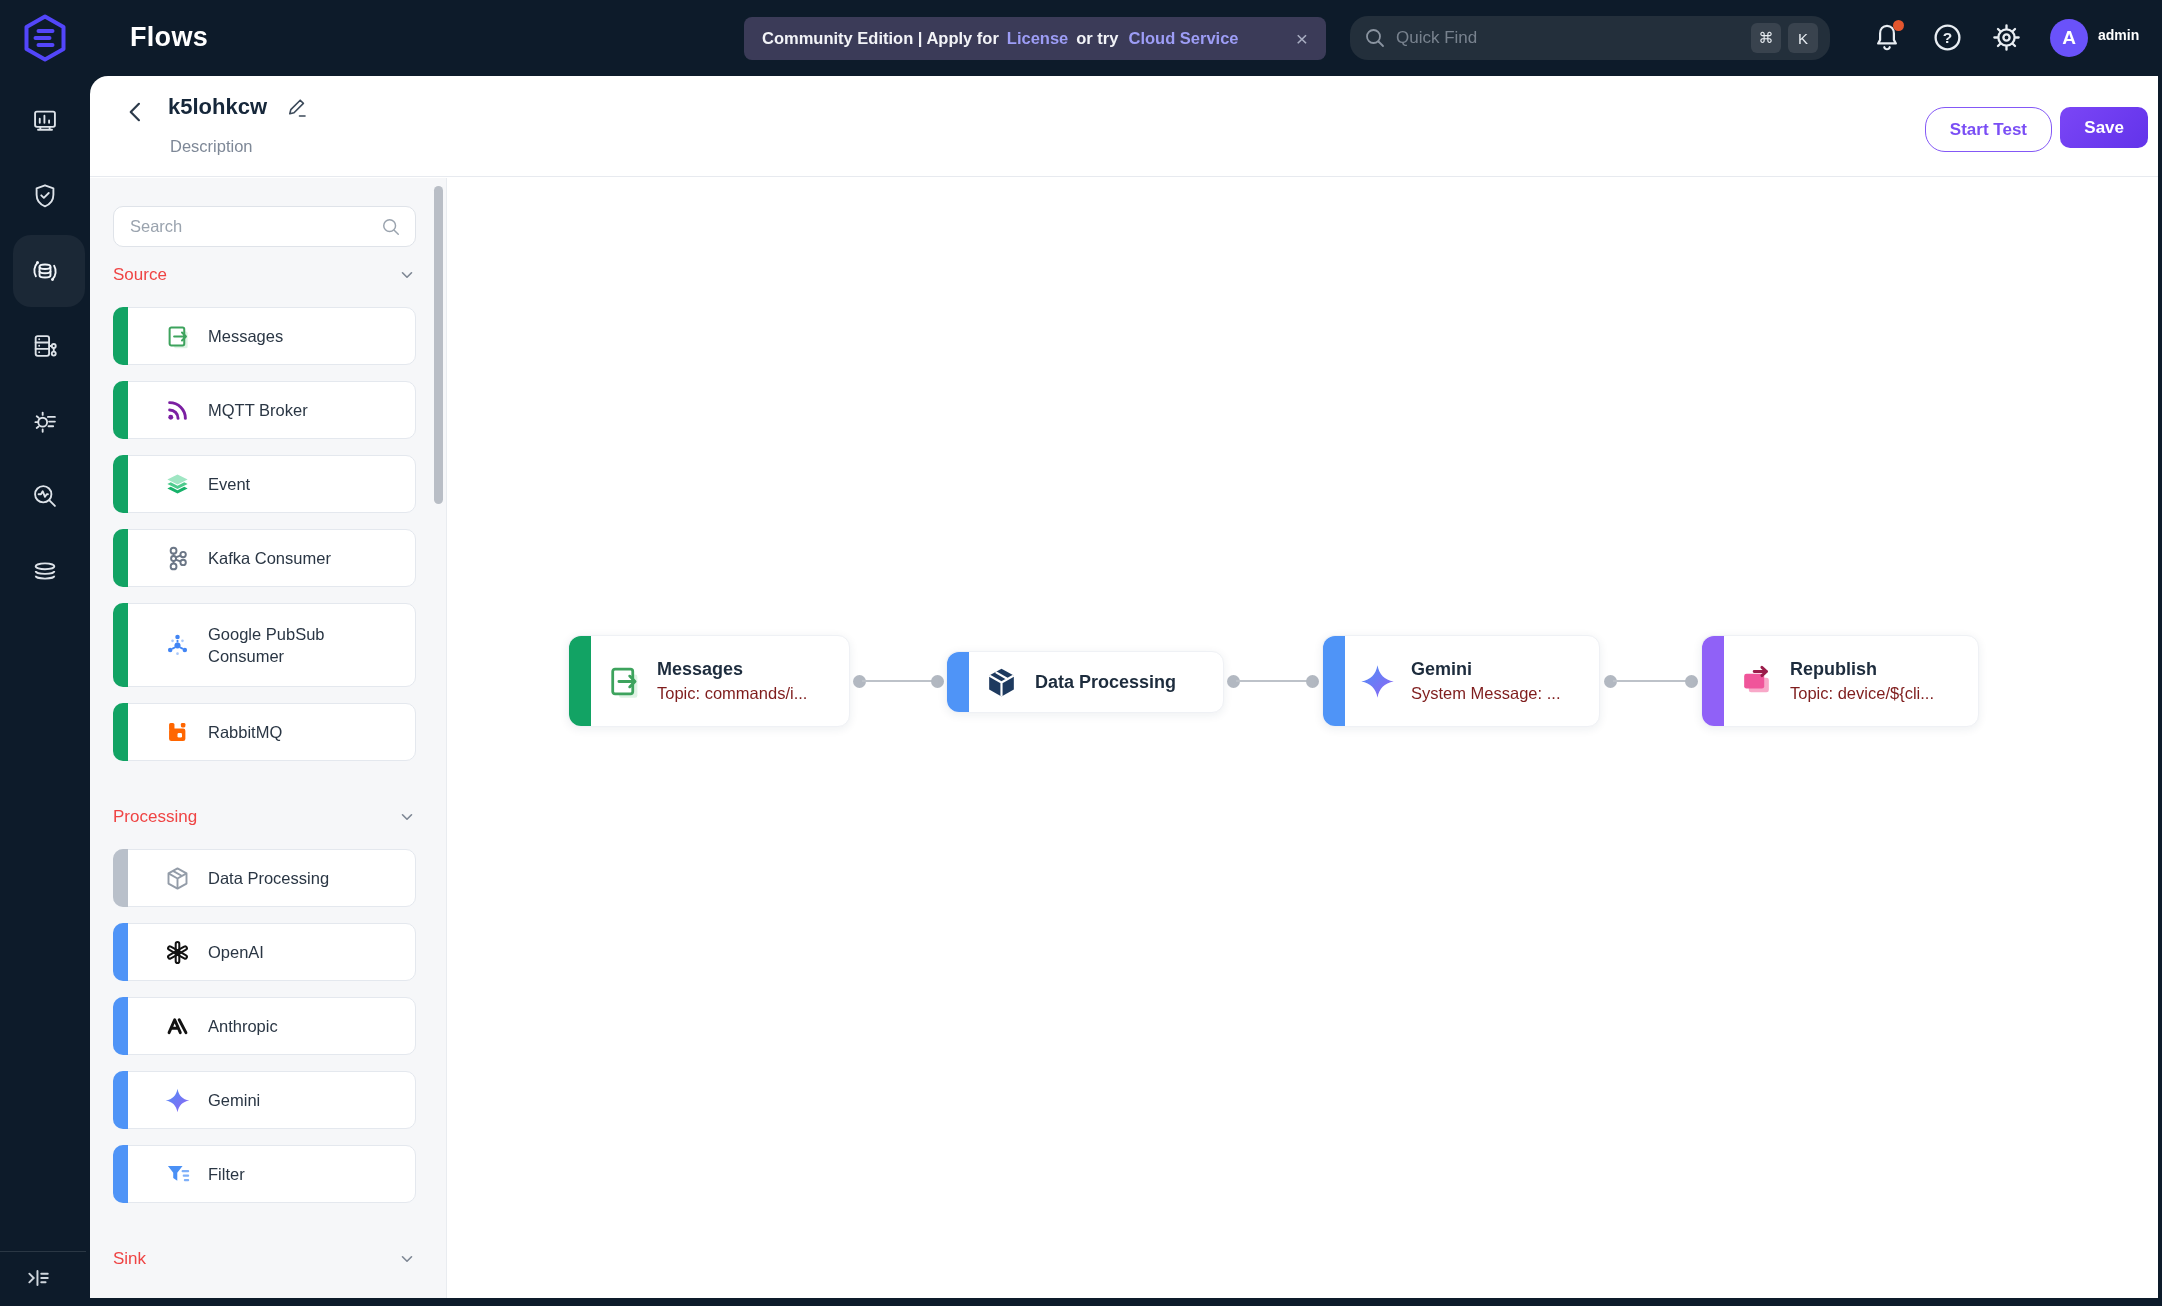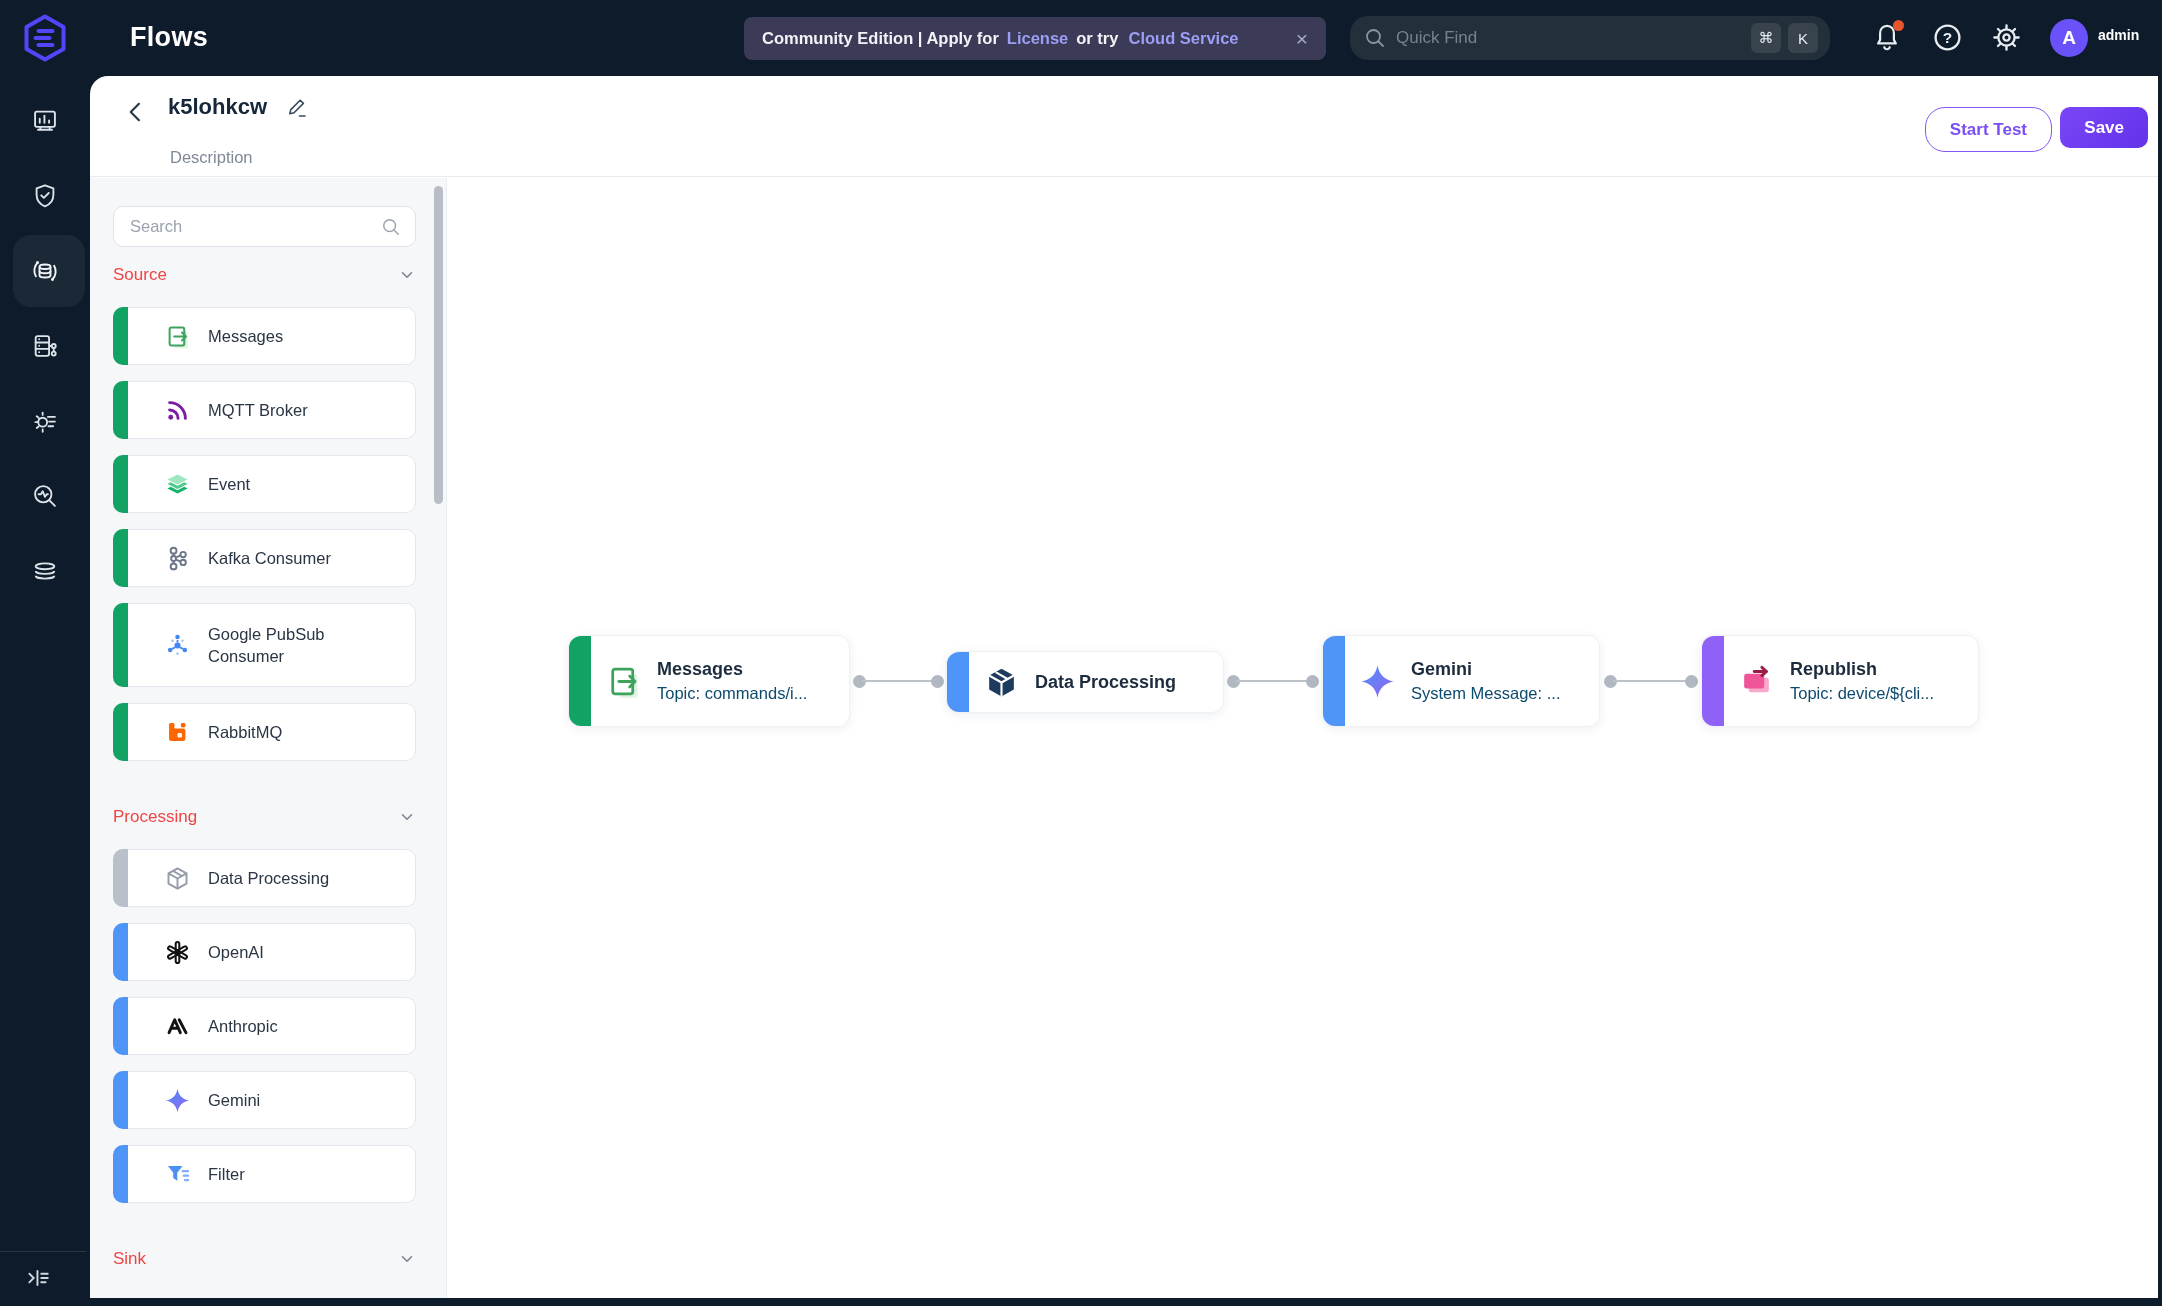--- a/index.html
+++ b/index.html
@@ -60,21 +60,21 @@
 
   
   .card {
     position:absolute; left:90px; top:76px; right:4px; bottom:8px;
     background:#FFFFFF; border-top-left-radius:18px;
   }
   .page-header { position:absolute; left:0; top:0; right:0; height:101px; border-bottom:1px solid #E7EAEF; }
   .back-btn { position:absolute; left:32px; top:22px; width:28px; height:28px; cursor:pointer; }
   .flow-title { position:absolute; left:78px; top:18px; font-size:22px; font-weight:700; color:#16273A; }
   .edit-btn { position:absolute; left:195px; top:20px; width:24px; height:24px; cursor:pointer; }
-  .flow-desc { position:absolute; left:80px; top:72px; font-size:16.5px; color:#7E8897; }
+  .flow-desc { position:absolute; left:80px; top:61px; font-size:16.5px; color:#7E8897; }
   .btn-start {
     position:absolute; right:106px; top:31px; height:45px; padding:0 24px;
     background:#FFFFFF; border:1.5px solid #8458F6; border-radius:20px;
     color:#7A4EF5; font-size:17px; font-weight:600; cursor:pointer; font-family:inherit;
   }
   .btn-save {
     position:absolute; right:10px; top:31px; height:41px; padding:0 24px;
     background:linear-gradient(135deg,#7B46F6,#6233EA); border:none; border-radius:10px;
     color:#FFFFFF; font-size:17px; font-weight:700; cursor:pointer; font-family:inherit;
   }
@@ -110,21 +110,21 @@
 
   
   .canvas { position:absolute; left:358px; top:0; right:0; bottom:0; background:#FFFFFF; }
   .node {
     position:absolute; background:#FFFFFF; border:1px solid #EFF1F5; border-radius:12px;
     box-shadow:0 2px 10px rgba(25,45,80,0.08); display:flex; align-items:center; cursor:pointer;
   }
   .node .n-edge { align-self:stretch; width:22px; flex:0 0 22px; border-radius:12px 0 0 12px; }
   .node .n-ic { width:37px; height:37px; flex:0 0 37px; margin:0 15px 0 14px; }
   .node .n-title { font-size:18px; font-weight:700; color:#1D2C3D; }
-  .node .n-sub { font-size:16.5px; color:#0c4a6e; margin-top:4px; }
+  .node .n-sub { font-size:16.5px; color:#7f1d1d; margin-top:4px; }
   .conn-line { position:absolute; height:2px; background:#BDC2C9; }
   .port-dot { position:absolute; width:13px; height:13px; border-radius:50%; background:#B2B8C1; }
 </style>
 </head>
 <body>
 
 <svg width="0" height="0" style="position:absolute">
   <defs>
     <linearGradient id="gemGrad" x1="0" y1="0" x2="1" y2="1">
       <stop offset="0" stop-color="#4E90F7"></stop>

